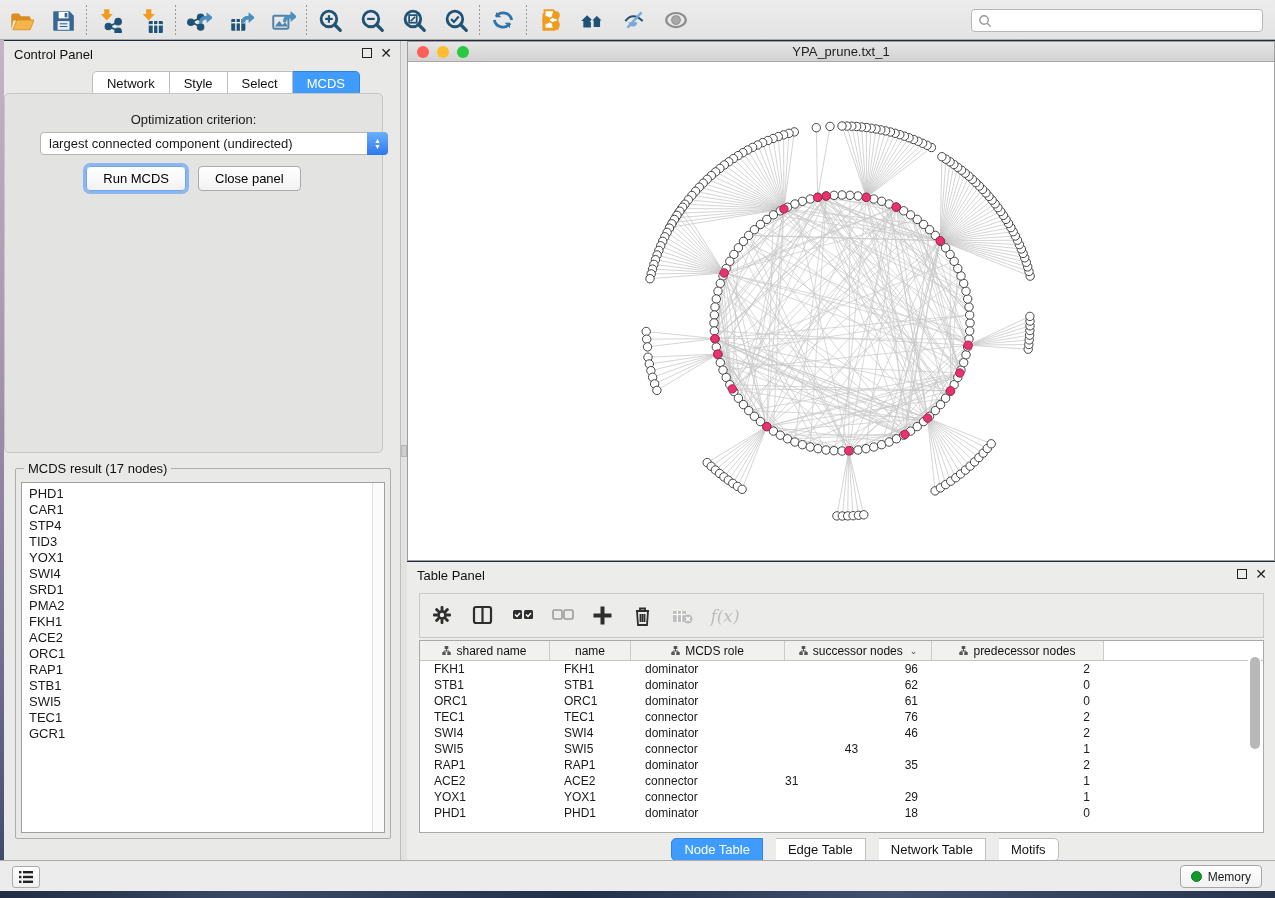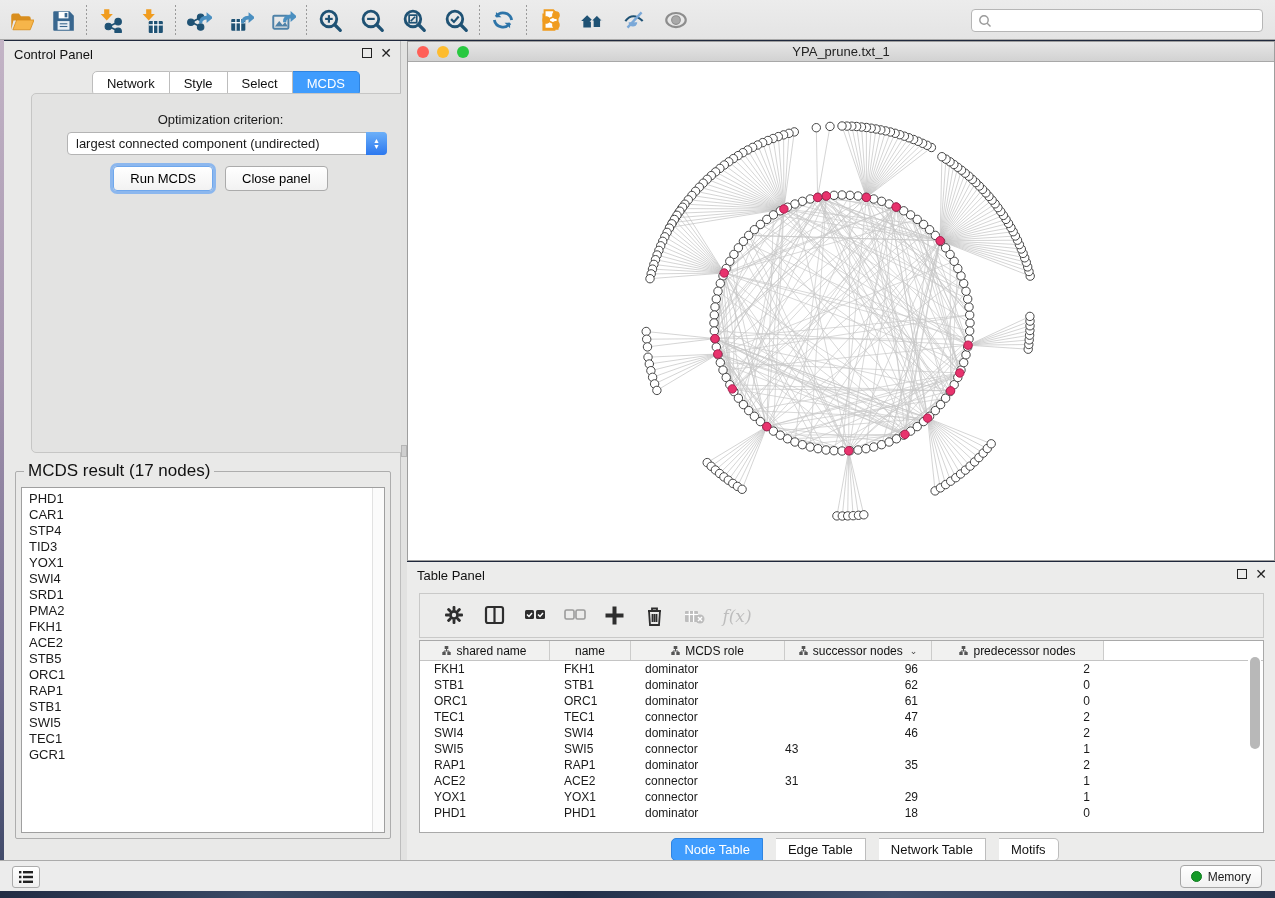--- a/index.html
+++ b/index.html
@@ -42,39 +42,39 @@
   .wbtn.float { font-size:11px; border:1.5px solid #222; width:10px; height:10px; display:inline-block; }
   .wbtn.close { font-weight:bold; font-size:14px; }
 
   .seg-tabs { display:flex; justify-content:center; margin-top:4px; }
   .seg { border:1px solid #bdbdbd; border-left:none; background:#fff; padding:4px 14px;
     font-size:13px; color:#111; cursor:default; }
   .seg:first-child { border-left:1px solid #bdbdbd; border-radius:5px 0 0 5px;margin-left:48px; }
   .seg:last-child { border-radius:0 5px 5px 0; }
   .seg.active { background:#3f9cfd; color:#fff; border-color:#2f84e0; }
 
-  .cp-inner { position:absolute; left:27px; top:52px; width:379px; height:360px;
+  .cp-inner { position:absolute; left:0; top:52px; width:379px; height:360px;
     background:#e3e3e2; border:1px solid #c6c6c5; border-radius:5px; }
   .opt-label { text-align:center; margin-top:18px; font-size:13px; }
-  .mac-select { position:absolute; left:35px; top:38px; width:320px; height:23px;
+  .mac-select { position:absolute; left:35px; top:38px; width:348px; height:23px;
     background:#fff; border:1px solid #b4b4b4; border-radius:4px;
     display:flex; align-items:center; cursor:default; }
   .mac-select .val { flex:1; padding:0 8px; font-size:13px; white-space:nowrap; overflow:hidden; }
   .mac-select .stepper { width:21px; height:23px; margin:-1px -1px -1px 0;
     background:linear-gradient(#6cb0f9,#2c78ef); border-radius:0 4px 4px 0;
     display:flex; flex-direction:column; align-items:center; justify-content:center; color:#fff; }
   .mac-select .stepper span { font-size:7px; line-height:6px; }
   .btn-row { position:absolute; left:0; top:72px; width:100%; display:flex; justify-content:center; gap:12px; }
   .mac-btn { background:linear-gradient(#ffffff,#f2f2f2); border:1px solid #ababab; border-radius:4px;
     padding:4px 16px; font-size:13px; font-family:inherit; cursor:default; }
   .mac-btn.focused { box-shadow:0 0 0 3px rgba(94,160,245,.65); border-color:#6fa7ec; }
 
   .mcds-fieldset { position:absolute; left:11px; top:420px; width:376px; height:378px;
     border:1px solid #adadad; border-radius:2px; padding:6px 5px 5px 5px; }
-  .mcds-fieldset legend { font-size:17px; padding:0 4px; margin-left:3px; color:#111; }
+  .mcds-fieldset legend { font-size:13px; padding:0 4px; margin-left:3px; color:#111; }
   .mcds-list { position:relative; width:100%; height:100%; background:#fff;
     border:1px solid #9f9f9f; overflow:hidden; padding:3px 0 0 7px; }
   .mcds-list .item { font-size:13px; line-height:16px; }
   .mcds-scroll { position:absolute; right:0; top:0; width:12px; height:100%;
     background:#fbfbfb; border-left:1px solid #e2e2e2; }
 
   
   .v-splitter { position:absolute; left:401px; top:41px; width:6px; height:819px; background:#e2e2e1; }
   .v-grip { position:absolute; left:0; top:404px; width:6px; height:12px;
     background:#cfcfcf; border:1px solid #b5b5b5; }
@@ -87,21 +87,21 @@
     display:flex; align-items:center; justify-content:center; }
   .traffic { position:absolute; left:9px; top:4px; display:flex; gap:8px; }
   .light { width:12px; height:12px; border-radius:50%; }
   .net-title { font-size:13px; color:#222; }
   .net-canvas { width:100%; height:498px; background:#fff; }
 
   
   .table-panel { position:absolute; left:407px; top:562px; width:868px; height:298px;
     background:#ececeb; }
   .tp-toolbar { position:absolute; left:12px; top:31px; width:845px; height:45px;
-    border:1px solid #c9c9c8; display:flex; align-items:center; gap:0; padding-left:14px; }
+    border:1px solid #c9c9c8; display:flex; align-items:center; gap:0; padding-left:2px; }
   .tp-tool { width:40px; height:34px; display:flex; align-items:center; justify-content:center; }
   .fx-label { font-size:17px; font-style:italic; color:#bdbdbd; font-family:"DejaVu Serif",serif; margin-left:6px; }
 
   .node-table { position:absolute; left:12px; top:78px; width:845px; height:193px;
     background:#fff; border:1px solid #a9a9a9; overflow:hidden; }
   .nt-header { display:flex; height:20px; border-bottom:1px solid #c4c4c4; background:#f1f1f0; }
   .nt-hcell { display:flex; align-items:center; justify-content:center; gap:5px;
     border-right:1px solid #cccccb; font-size:12px; color:#111; position:relative; }
   .nt-hcell .chev { font-size:9px; color:#444; margin-left:2px; }
   .nt-hfiller { flex:1; background:#fff; }
@@ -377,21 +377,20 @@
     <div class="item">PHD1</div>
         <div class="item">CAR1</div>
         <div class="item">STP4</div>
         <div class="item">TID3</div>
         <div class="item">YOX1</div>
         <div class="item">SWI4</div>
         <div class="item">SRD1</div>
         <div class="item">PMA2</div>
         <div class="item">FKH1</div>
         <div class="item">ACE2</div>
-        <div class="item">STB5</div>
         <div class="item">ORC1</div>
         <div class="item">RAP1</div>
         <div class="item">STB1</div>
         <div class="item">SWI5</div>
         <div class="item">TEC1</div>
         <div class="item">GCR1</div>
       </div>
   </fieldset>
 </div>
 
@@ -1223,35 +1222,35 @@
           <div class="nt-cell" style="width: 130px; padding-left: 14px;">ORC1</div>
           <div class="nt-cell" style="width: 81px; padding-left: 14px;">ORC1</div>
           <div class="nt-cell" style="width: 154px; padding-left: 14px;">dominator</div>
           <div class="nt-cell" style="width: 147px; text-align: right; padding-right: 14px;">61</div>
           <div class="nt-cell" style="width: 172px; text-align: right; padding-right: 14px;">0</div>
         </div>
         <div class="nt-row">
           <div class="nt-cell" style="width: 130px; padding-left: 14px;">TEC1</div>
           <div class="nt-cell" style="width: 81px; padding-left: 14px;">TEC1</div>
           <div class="nt-cell" style="width: 154px; padding-left: 14px;">connector</div>
-          <div class="nt-cell" style="width: 147px; text-align: right; padding-right: 14px;">47</div>
+          <div class="nt-cell" style="width: 147px; text-align: right; padding-right: 14px;">76</div>
           <div class="nt-cell" style="width: 172px; text-align: right; padding-right: 14px;">2</div>
         </div>
         <div class="nt-row">
           <div class="nt-cell" style="width: 130px; padding-left: 14px;">SWI4</div>
           <div class="nt-cell" style="width: 81px; padding-left: 14px;">SWI4</div>
           <div class="nt-cell" style="width: 154px; padding-left: 14px;">dominator</div>
           <div class="nt-cell" style="width: 147px; text-align: right; padding-right: 14px;">46</div>
           <div class="nt-cell" style="width: 172px; text-align: right; padding-right: 14px;">2</div>
         </div>
         <div class="nt-row">
           <div class="nt-cell" style="width: 130px; padding-left: 14px;">SWI5</div>
           <div class="nt-cell" style="width: 81px; padding-left: 14px;">SWI5</div>
           <div class="nt-cell" style="width: 154px; padding-left: 14px;">connector</div>
-          <div class="nt-cell" style="width: 147px; text-align: left; padding-right: 14px;">43</div>
+          <div class="nt-cell" style="width: 147px; text-align: center; padding-right: 14px;">43</div>
           <div class="nt-cell" style="width: 172px; text-align: right; padding-right: 14px;">1</div>
         </div>
         <div class="nt-row">
           <div class="nt-cell" style="width: 130px; padding-left: 14px;">RAP1</div>
           <div class="nt-cell" style="width: 81px; padding-left: 14px;">RAP1</div>
           <div class="nt-cell" style="width: 154px; padding-left: 14px;">dominator</div>
           <div class="nt-cell" style="width: 147px; text-align: right; padding-right: 14px;">35</div>
           <div class="nt-cell" style="width: 172px; text-align: right; padding-right: 14px;">2</div>
         </div>
         <div class="nt-row">

